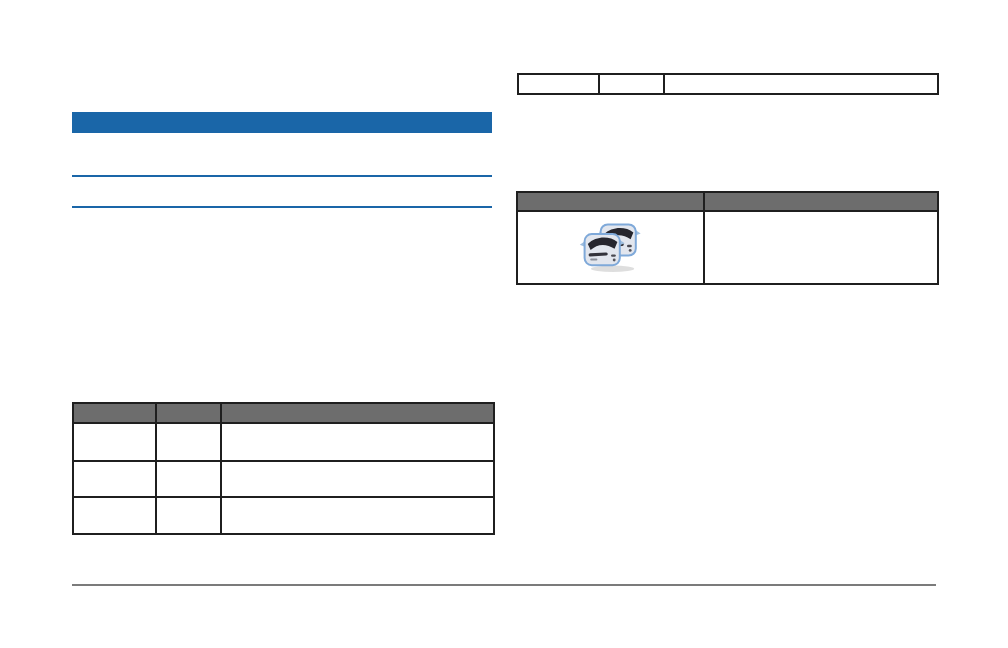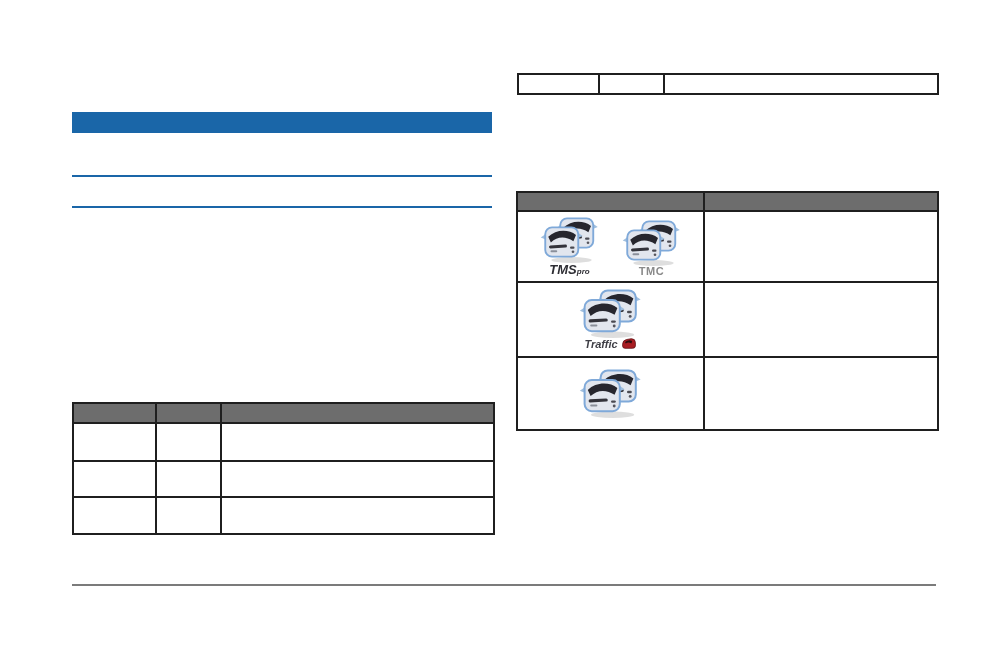--- a/index.html
+++ b/index.html
@@ -160,57 +160,20 @@
         <col style="width:187px">
         <col style="width:234px">
       </colgroup>
     <thead>
       <tr>
         <th></th>
         <th></th>
       </tr>
     </thead>
     <tbody>
-      <tr class="r1">
-        <td class="icon-cell">
-          <div class="icon-row">
-            <div class="icon-block">
-              <svg class="receiver" width="60" height="47">
-                  <use href="#receiver-pair" width="60" height="47"></use>
-                </svg>
-              <div class="icon-label logo-tms"><span>TMS</span><span class="sub">pro</span></div>
-            </div>
-            <div class="icon-block">
-              <svg class="receiver" width="60" height="47">
-                  <use href="#receiver-pair" width="60" height="47"></use>
-                </svg>
-              <div class="icon-label">TMC</div>
-            </div>
-          </div>
-        </td>
-        <td></td>
-      </tr>
-      <tr class="r2">
-        <td class="icon-cell">
-          <div class="icon-row">
-            <div class="icon-block">
-              <svg class="receiver" width="64" height="50">
-                  <use href="#receiver-pair" width="64" height="50"></use>
-                </svg>
-              <div class="icon-label logo-traffic">
-                <span>Traffic</span>
-                <svg width="16" height="13">
-                    <use href="#red-car" width="16" height="13"></use>
-                  </svg>
-              </div>
-            </div>
-          </div>
-        </td>
-        <td></td>
-      </tr>
       <tr class="r3">
         <td class="icon-cell">
           <div class="icon-row">
             <div class="icon-block">
               <svg class="receiver" width="64" height="50">
                   <use href="#receiver-pair" width="64" height="50"></use>
                 </svg>
             </div>
           </div>
         </td>

